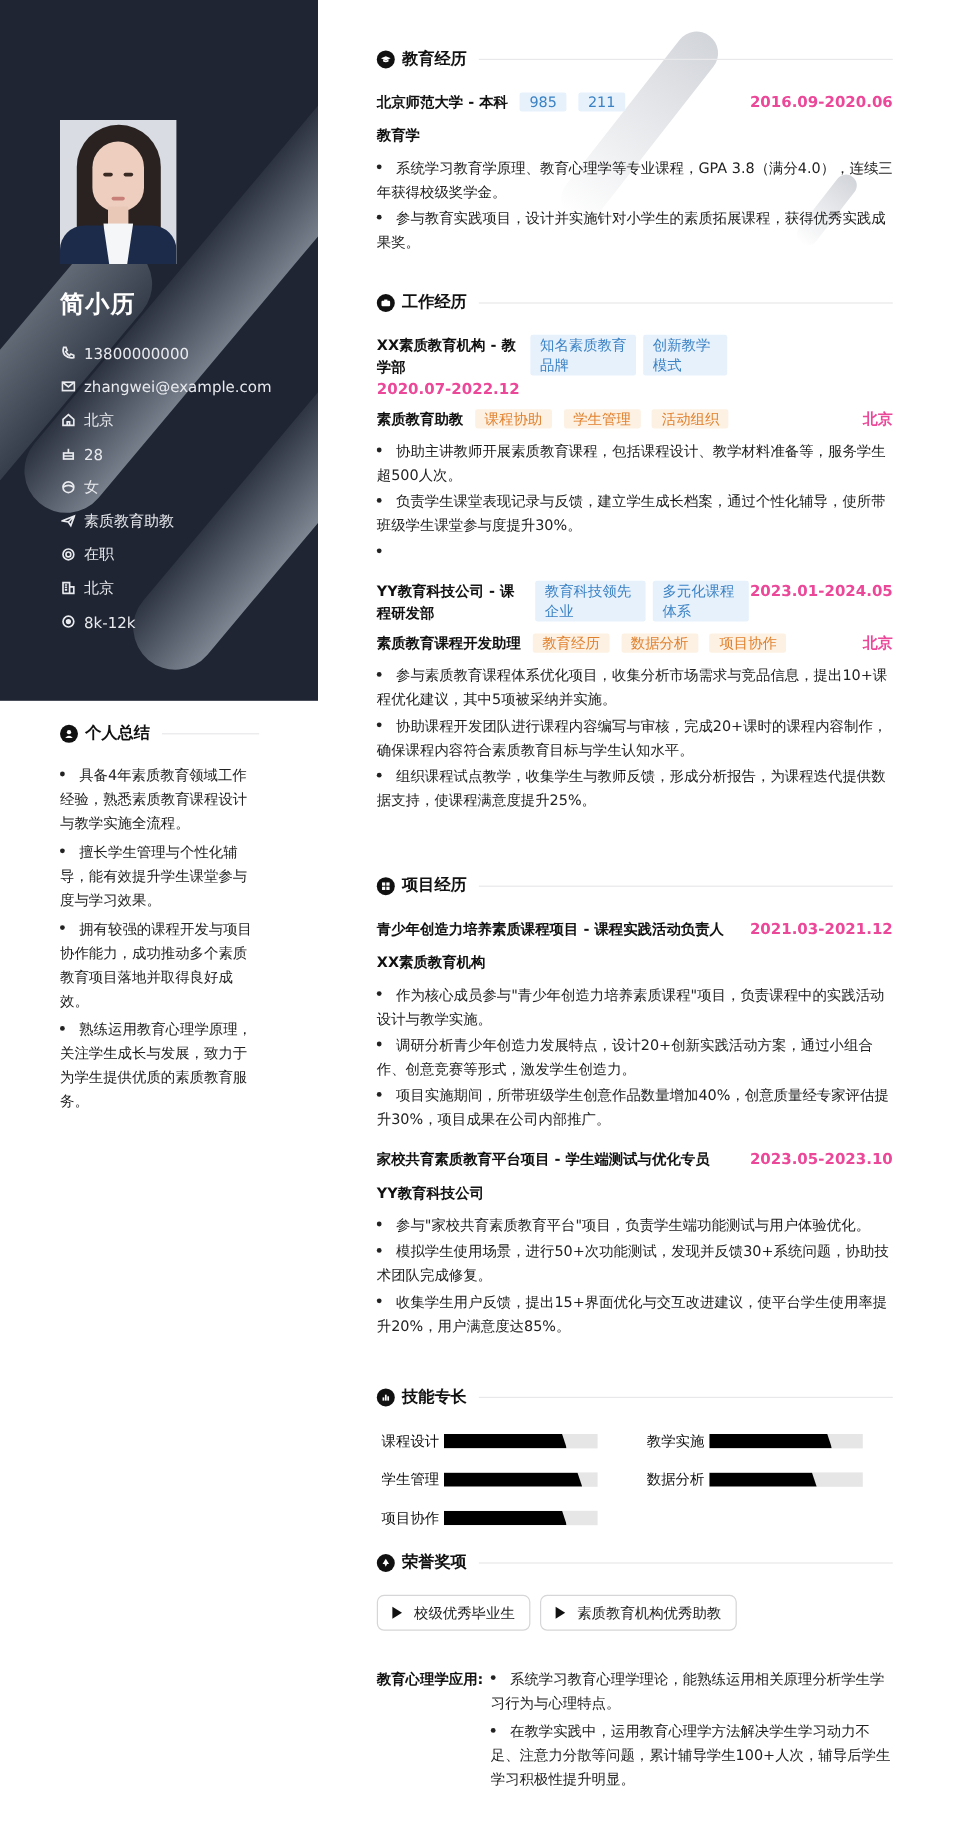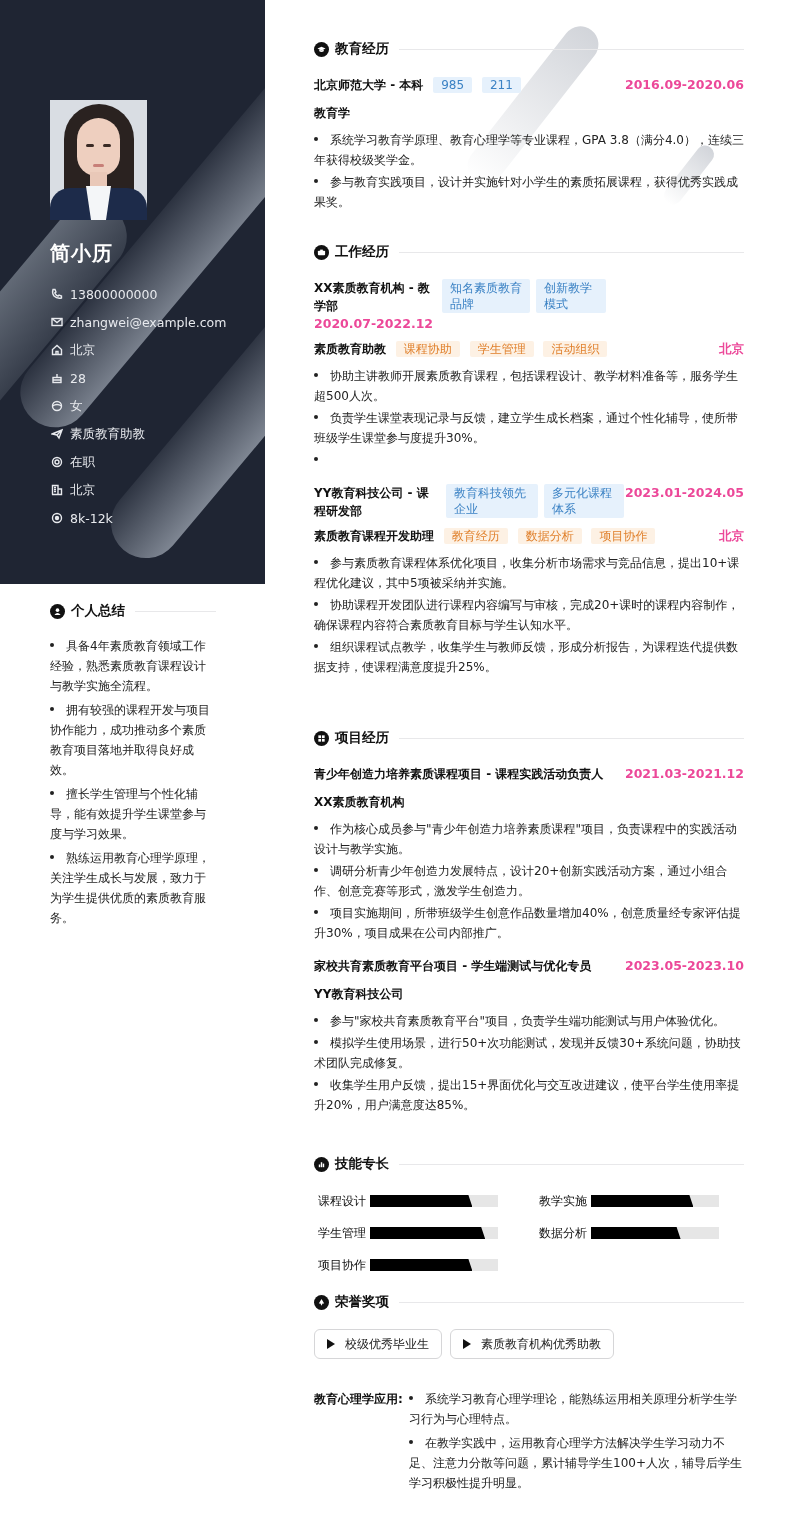--- a/index.html
+++ b/index.html
@@ -182,22 +182,22 @@
           <svg viewBox="0 0 10 10">
             <circle cx="5" cy="3.5" r="2"></circle>
             <path d="M1.5 9 Q5 4.5 8.5 9 Z"></path>
           </svg>
         </span>
       <span class="sec-title">个人总结</span>
       <span class="sec-line"></span>
     </div>
     <ul>
       <li><span class="bullet"></span><span>具备4年素质教育领域工作经验，熟悉素质教育课程设计与教学实施全流程。</span></li>
+      <li><span class="bullet"></span><span>擅长学生管理与个性化辅导，能有效提升学生课堂参与度与学习效果。</span></li>
       <li><span class="bullet"></span><span>拥有较强的课程开发与项目协作能力，成功推动多个素质教育项目落地并取得良好成效。</span></li>
-      <li><span class="bullet"></span><span>擅长学生管理与个性化辅导，能有效提升学生课堂参与度与学习效果。</span></li>
       <li><span class="bullet"></span><span>熟练运用教育心理学原理，关注学生成长与发展，致力于为学生提供优质的素质教育服务。</span></li>
     </ul>
   </div>
 </div>
 
 <div class="deco1"></div>
 <div class="deco2"></div>
 
 <div class="section" style="top:38px;">
   <div class="sec-head">

